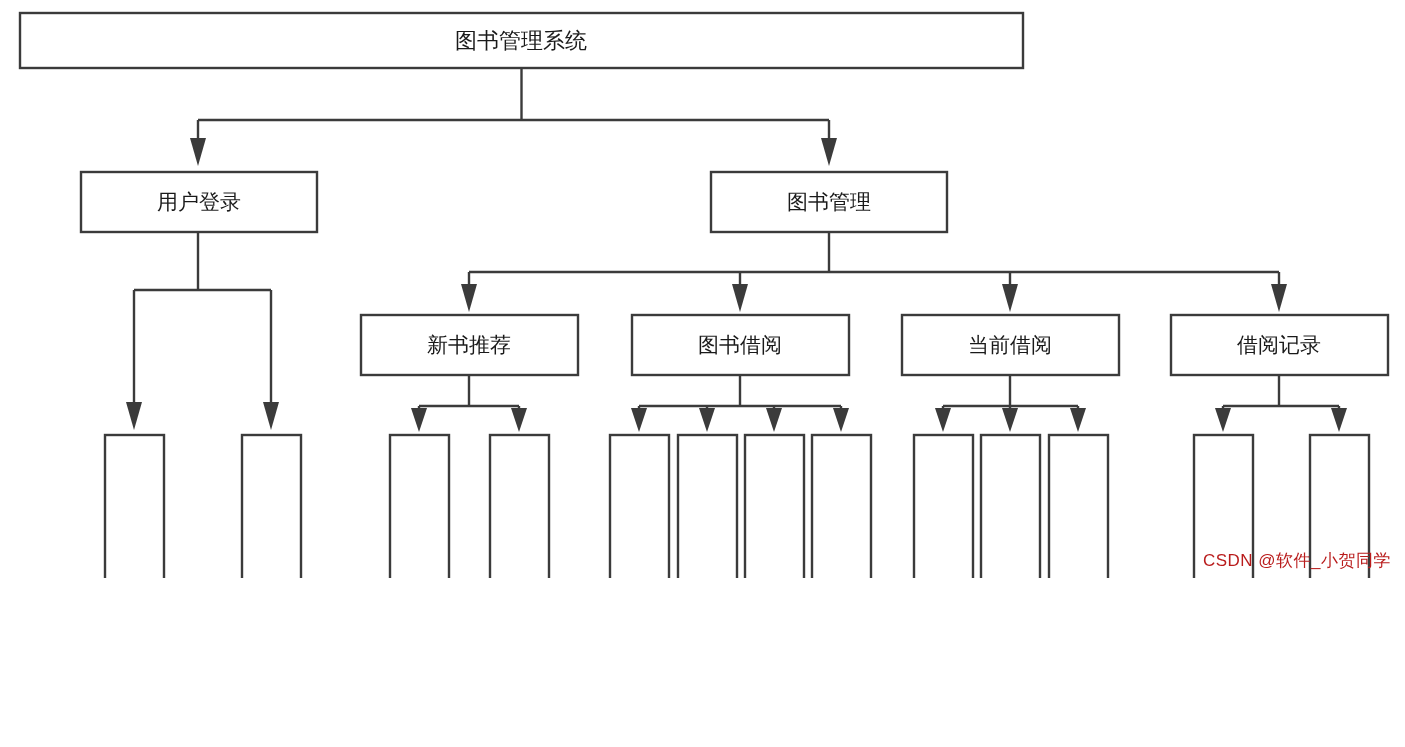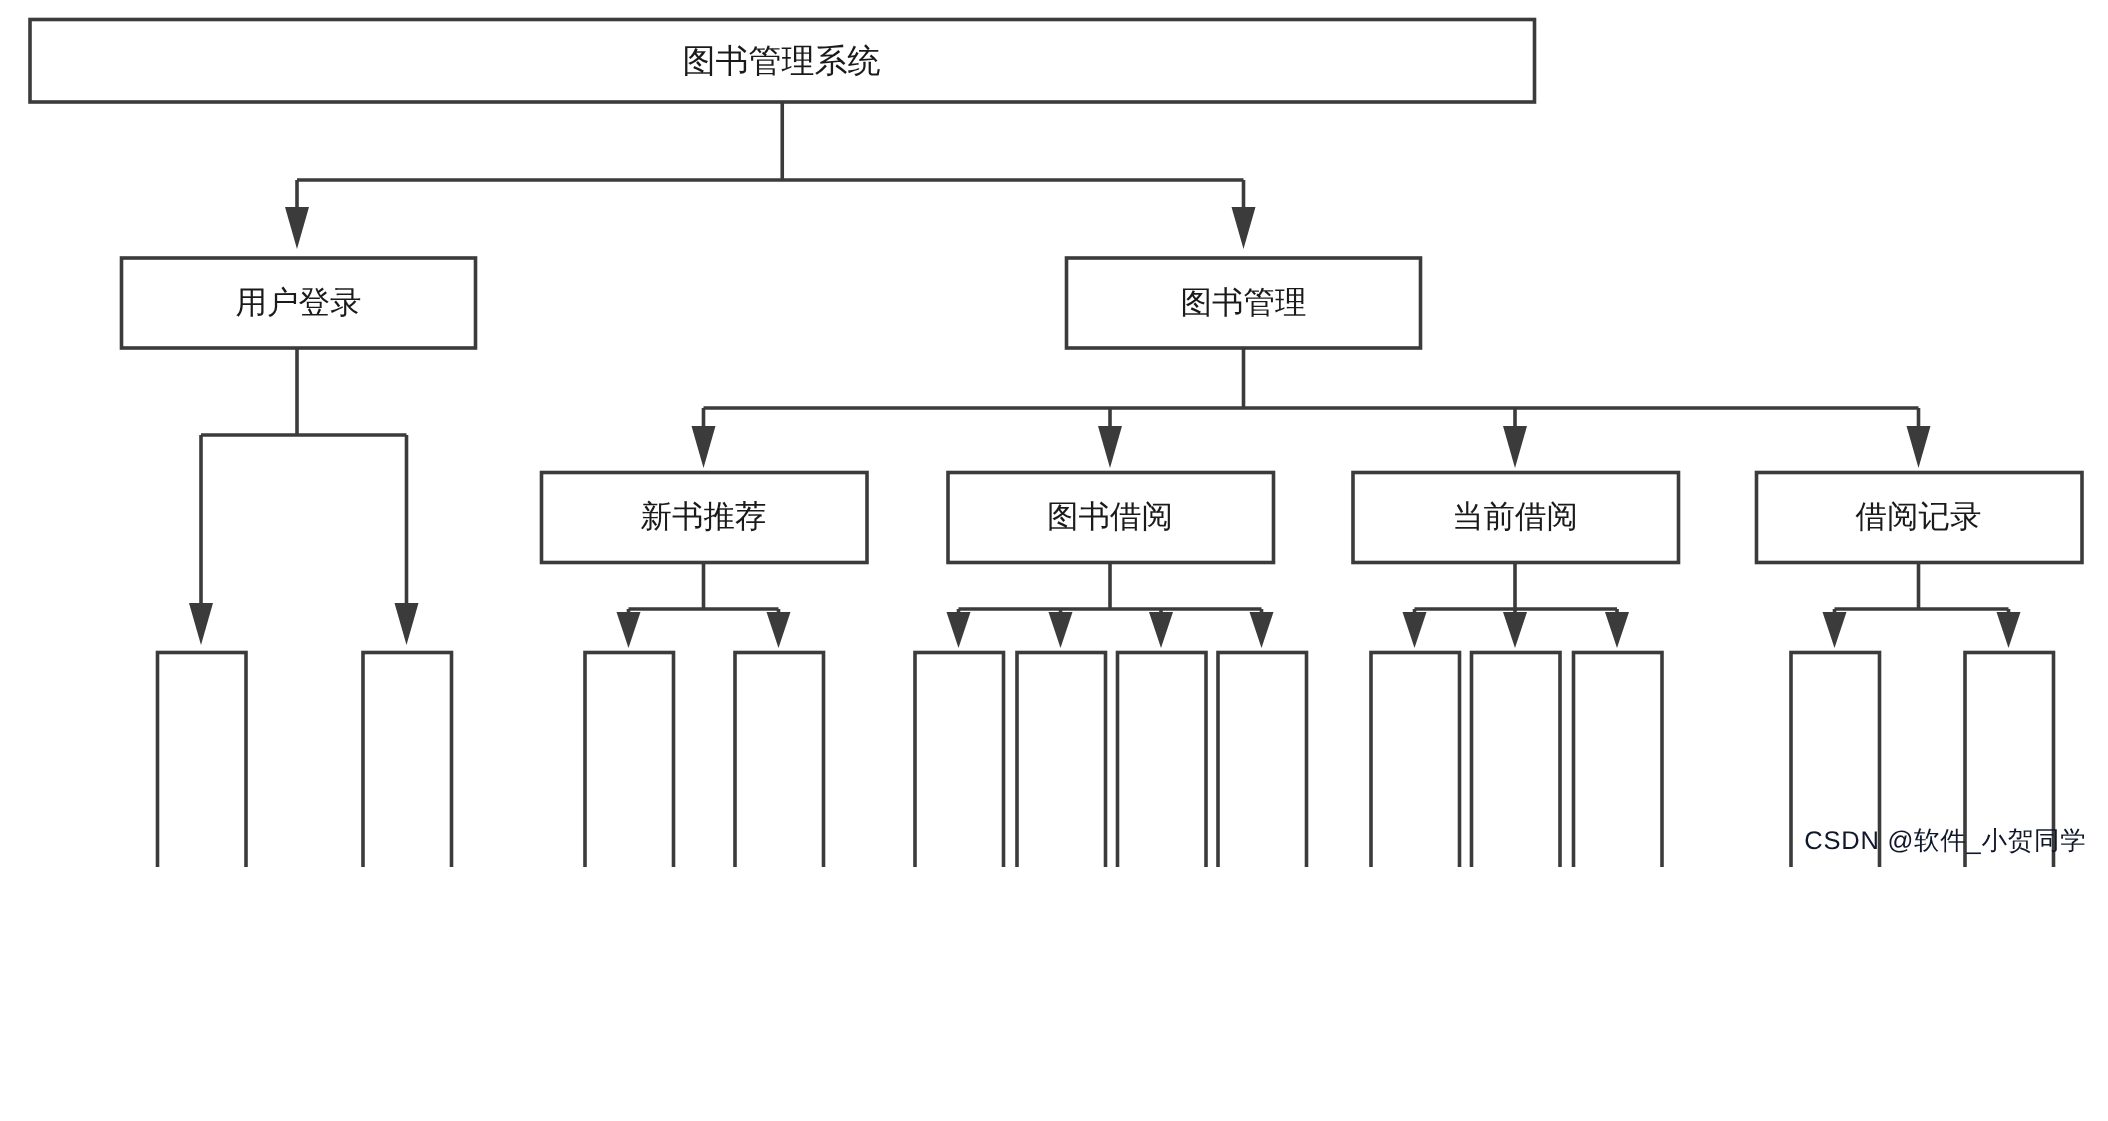--- a/index.html
+++ b/index.html
@@ -70,21 +70,21 @@
     color: #1a1a1a;
     white-space: nowrap;
     pointer-events: none;
   }
   .watermark {
     position: absolute;
     right: 14px;
     bottom: 6px;
     font-family: "Liberation Sans", "DejaVu Sans", sans-serif;
     font-size: 17px;
-    color: #0f172a;
+    color: #b91c1c;
     letter-spacing: 0.5px;
     user-select: none;
   }
 </style>
 </head>
 <body>
 
 <div id="diagram-root">
 
   <svg class="flow" viewBox="0 0 1405 747">

